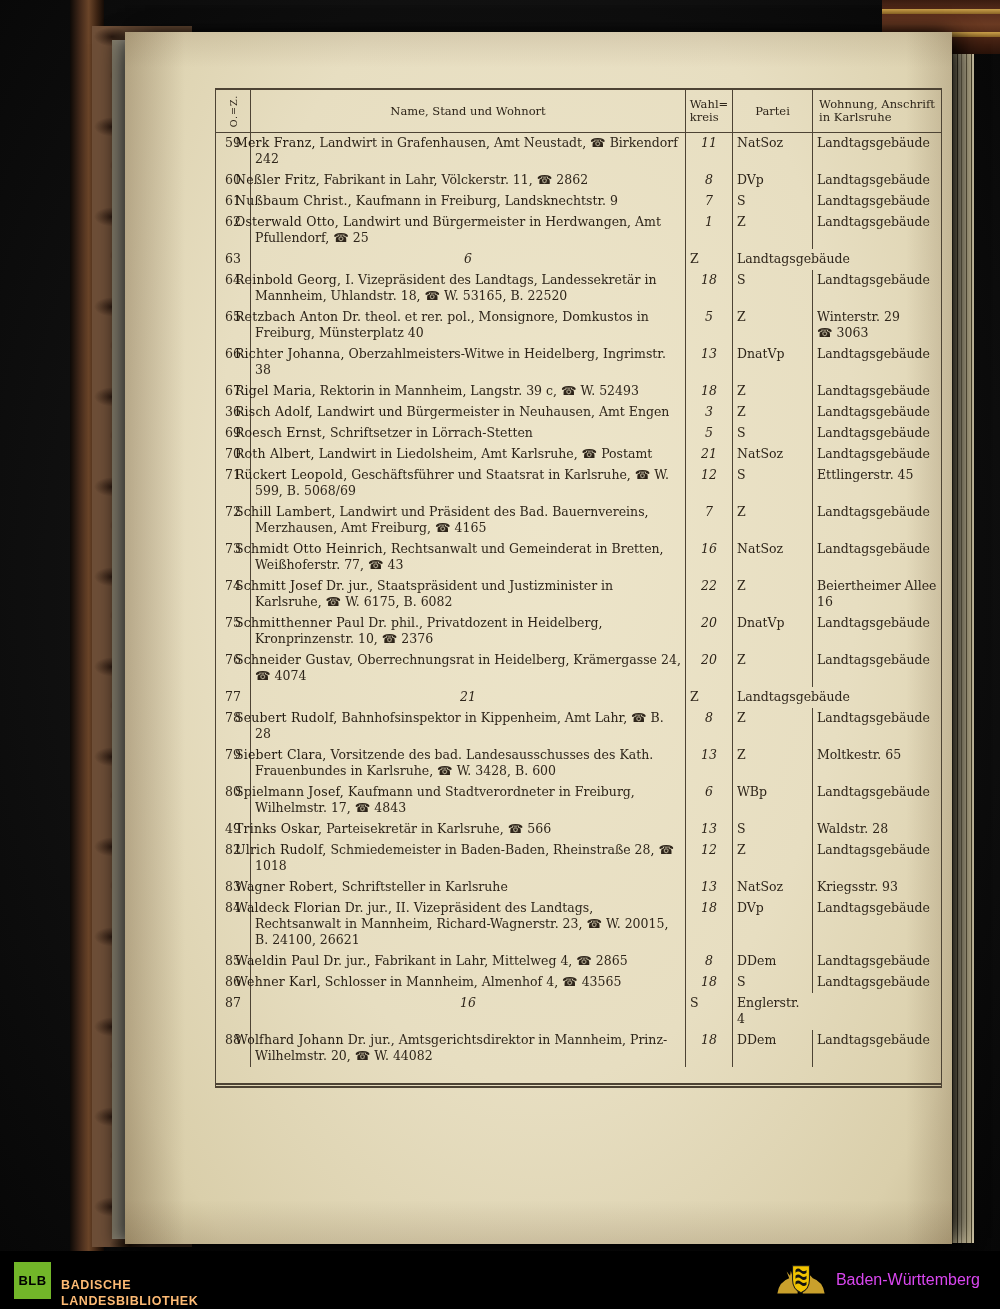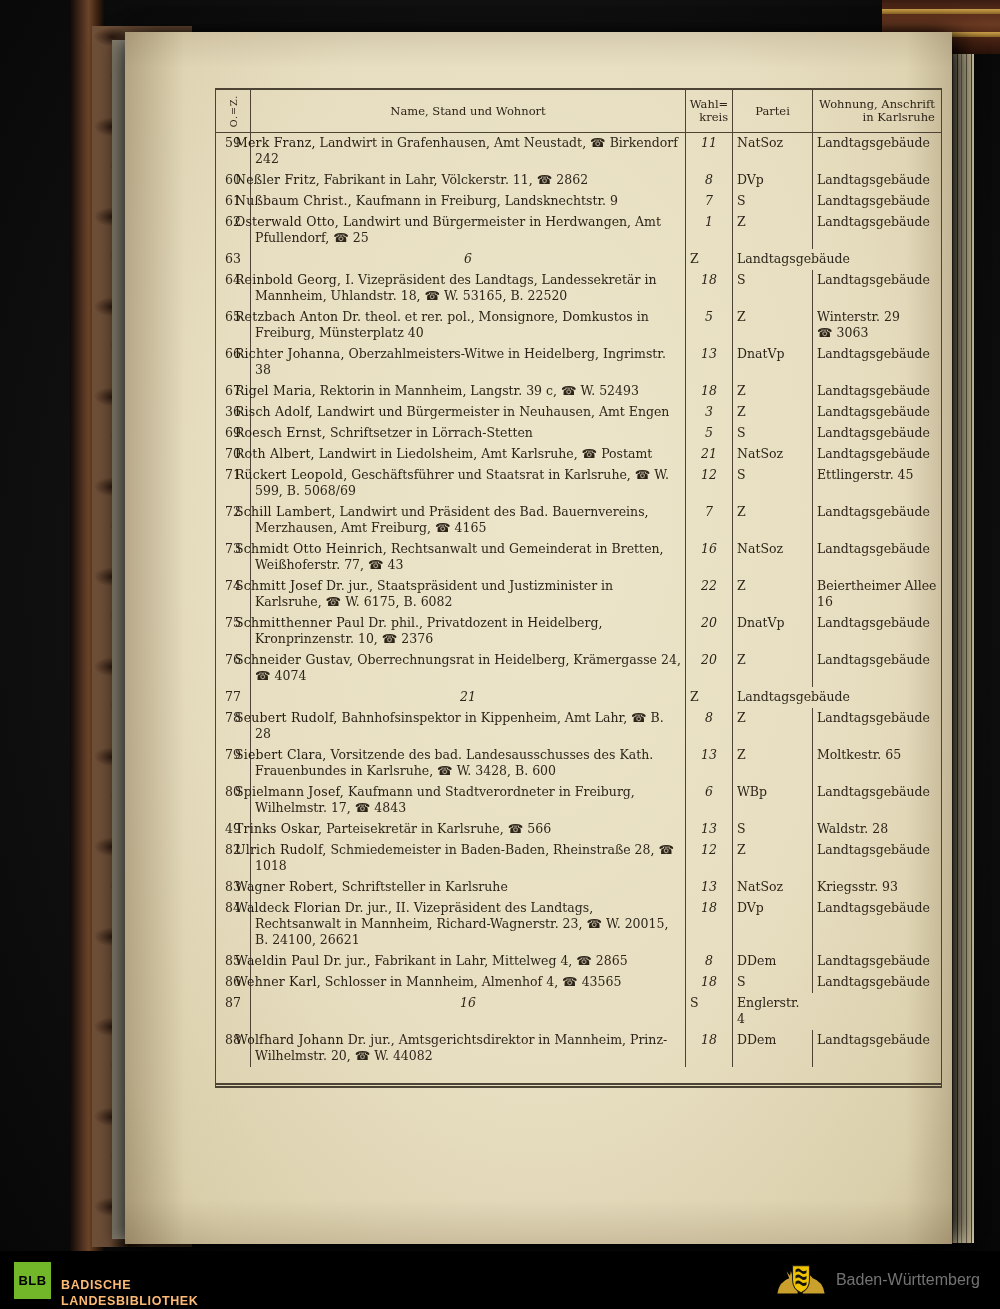--- a/index.html
+++ b/index.html
@@ -76,21 +76,21 @@
   .ltable { position: absolute; left: 90px; top: 56px; width: 727px; color: var(--ink); }
   .thead, .trow { display: grid; grid-template-columns: 35px 435px 47px 80px 128px; }
   .thead {
     border-top: 2px solid var(--line);
     border-bottom: 1px solid var(--line);
     border-left: 1px solid var(--line);
     border-right: 1px solid var(--line);
   }
   .hc {
     display: flex; align-items: center; justify-content: center;
-    text-align: right; font-size: 11.5px; line-height: 13px;
+    text-align: left; font-size: 11.5px; line-height: 13px;
     padding: 5px 2px; min-height: 42px; white-space: pre-line;
   }
   .h-num, .h-name, .h-district, .h-party { border-right: 1px solid var(--line); }
   .h-num { position: relative; }
   .rot {
     position: absolute; left: 50%; top: 50%;
     transform: translate(-50%,-50%) rotate(-90deg);
     font-size: 9.5px; white-space: nowrap; letter-spacing: 1px;
   }
   .tbody {
@@ -115,21 +115,21 @@
     padding: 0 14px; z-index: 10;
     font-family: "Liberation Sans", "DejaVu Sans", sans-serif;
   }
   .brand { display: flex; align-items: center; gap: 10px; }
   .logo {
     width: 37px; height: 37px; background: #72b629; color: #000000;
     display: flex; align-items: center; justify-content: center;
     font-weight: bold; font-size: 13px; letter-spacing: .5px;
   }
   .brand-lines { color: #fdba74; font-weight: bold; font-size: 12.5px; line-height: 16px; letter-spacing: .6px; margin-top: 26px; }
-  .region { display: flex; align-items: center; gap: 8px; color: #737373; font-size: 16px; padding-right: 6px; }
+  .region { display: flex; align-items: center; gap: 8px; color: #d946ef; font-size: 16px; padding-right: 6px; }
 </style>
 </head>
 <body>
 
 <div class="stage">
   <div class="backdrop"></div>
   <div class="spine-left"></div>
   <div class="marble"></div>
   <div class="underpage"></div>
   <div class="fore-edge"></div>

